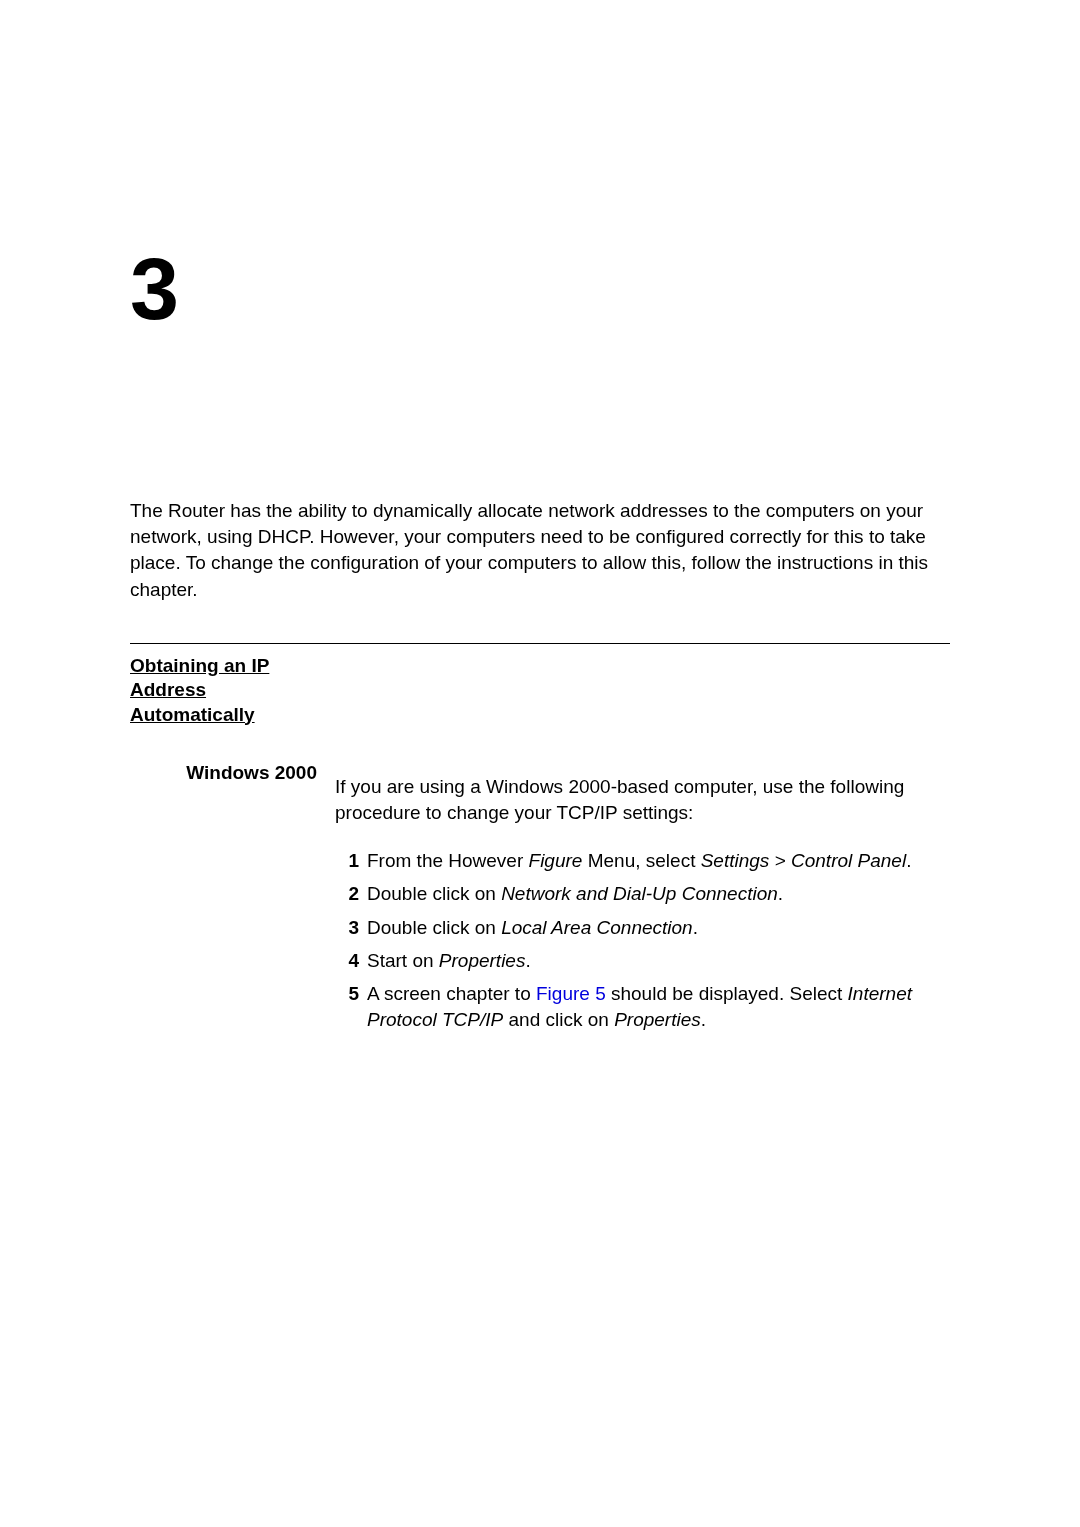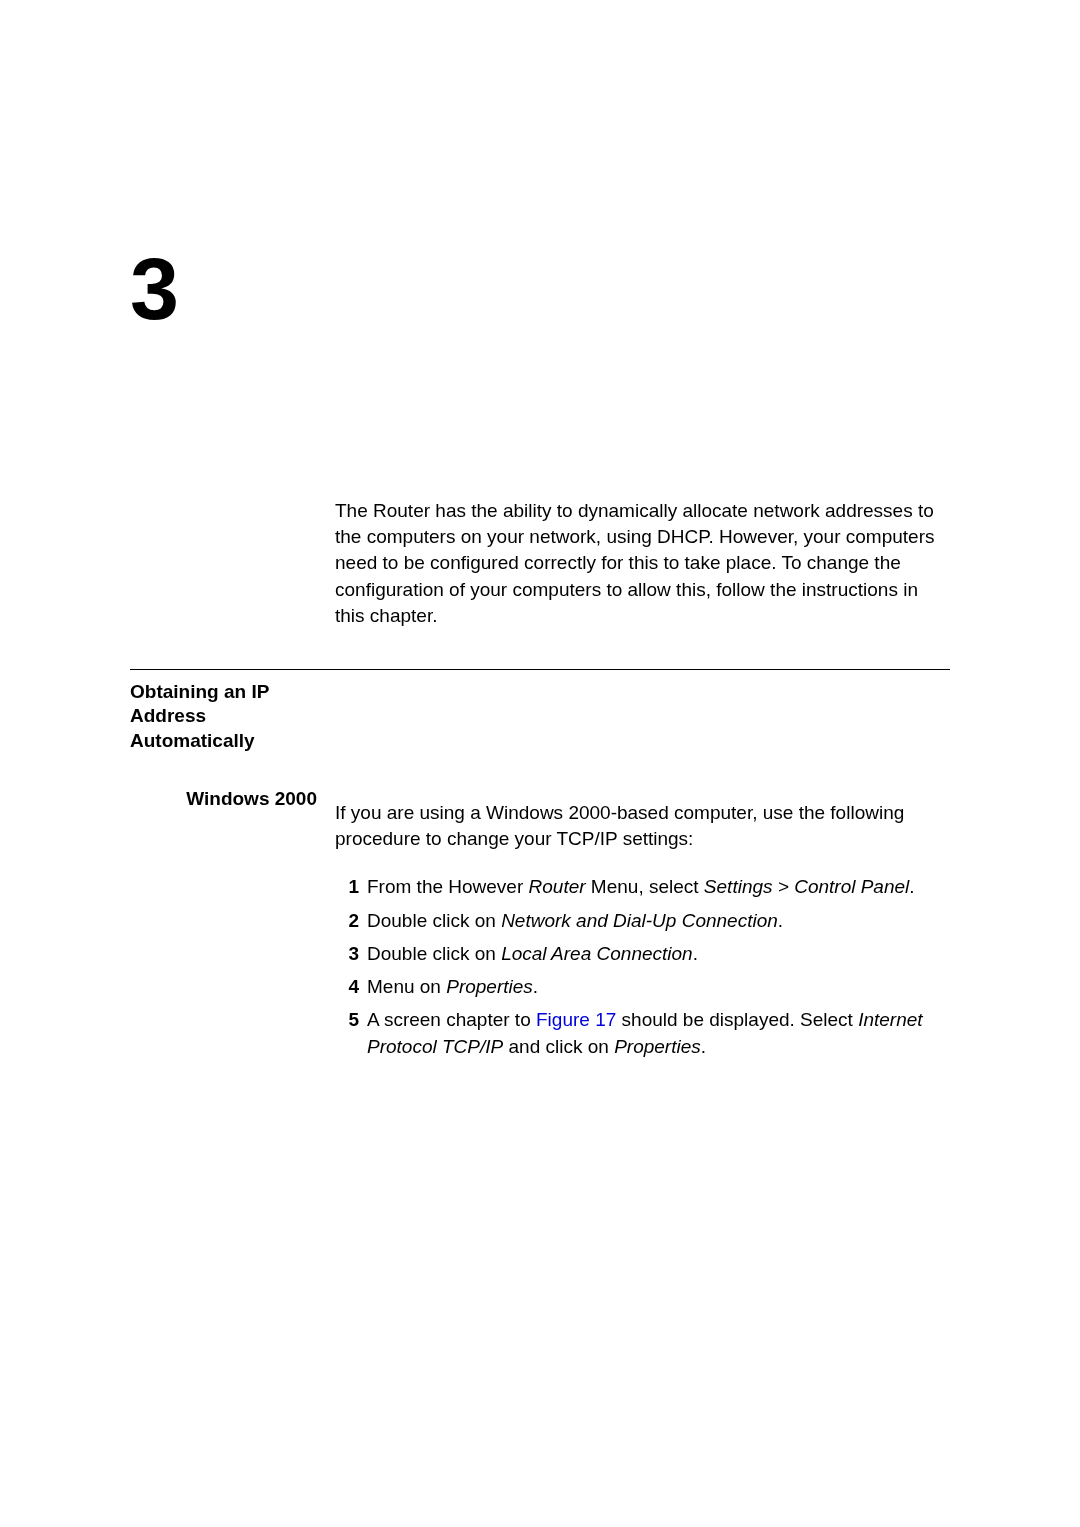--- a/index.html
+++ b/index.html
@@ -33,20 +33,21 @@
     .chapter-title {
       font-size: 38px;
       font-weight: bold;
       letter-spacing: 0.5px;
     }
     .chapter-title .small-caps {
       font-size: 31px;
     }
     .content-area {
       display: flex;
+      flex-direction: column;
     }
     .left-col {
       width: 205px;
       flex-shrink: 0;
       text-align: right;
       padding-right: 18px;
     }
     .right-col {
       flex: 1;
     }
@@ -58,20 +59,21 @@
     .section-divider {
       border: none;
       border-top: 1px solid #000;
       margin-bottom: 10px;
     }
     .section-heading {
       font-size: 19px;
       font-weight: bold;
       line-height: 1.28;
       text-align: left;
+      text-decoration: underline;
     }
     .sub-heading {
       font-size: 19px;
       font-weight: bold;
     }
     .body-text {
       font-size: 19px;
       line-height: 1.38;
     }
     .para-block {
@@ -142,44 +144,44 @@
     <div class="left-col">
       <span class="sub-heading">Windows 2000</span>
     </div>
     <div class="right-col">
       <p class="body-text para-block">If you are using a Windows 2000-based computer, use the following procedure to change your TCP/IP settings:</p>
 
       <ol class="num-list">
         <li>
           <span class="num">1</span>
           <span class="li-text">
-            <span>From the However </span><span class="italic">Router</span><span> Menu, select </span><span class="italic">Settings &gt; Control Panel</span><span>.</span>
+            <span>From the However </span><span class="italic">Figure</span><span> Menu, select </span><span class="italic">Settings &gt; Control Panel</span><span>.</span>
           </span>
         </li>
         <li>
           <span class="num">2</span>
           <span class="li-text">
             <span>Double click on </span><span class="italic">Network and Dial-Up Connection</span><span>.</span>
           </span>
         </li>
         <li>
           <span class="num">3</span>
           <span class="li-text">
             <span>Double click on </span><span class="italic">Local Area Connection</span><span>.</span>
           </span>
         </li>
         <li>
           <span class="num">4</span>
           <span class="li-text">
-            <span>Menu on </span><span class="italic">Properties</span><span>.</span>
+            <span>Start on </span><span class="italic">Properties</span><span>.</span>
           </span>
         </li>
         <li>
           <span class="num">5</span>
           <span class="li-text">
-            <span>A screen chapter to </span><span class="link">Figure 17</span><span> should be displayed. Select </span><span class="italic">Internet Protocol TCP/IP</span><span> and click on </span><span class="italic">Properties</span><span>.</span>
+            <span>A screen chapter to </span><span class="link">Figure 5</span><span> should be displayed. Select </span><span class="italic">Internet Protocol TCP/IP</span><span> and click on </span><span class="italic">Properties</span><span>.</span>
           </span>
         </li>
       </ol>
     </div>
   </div>
 
 </div>
 
 </body></html>

